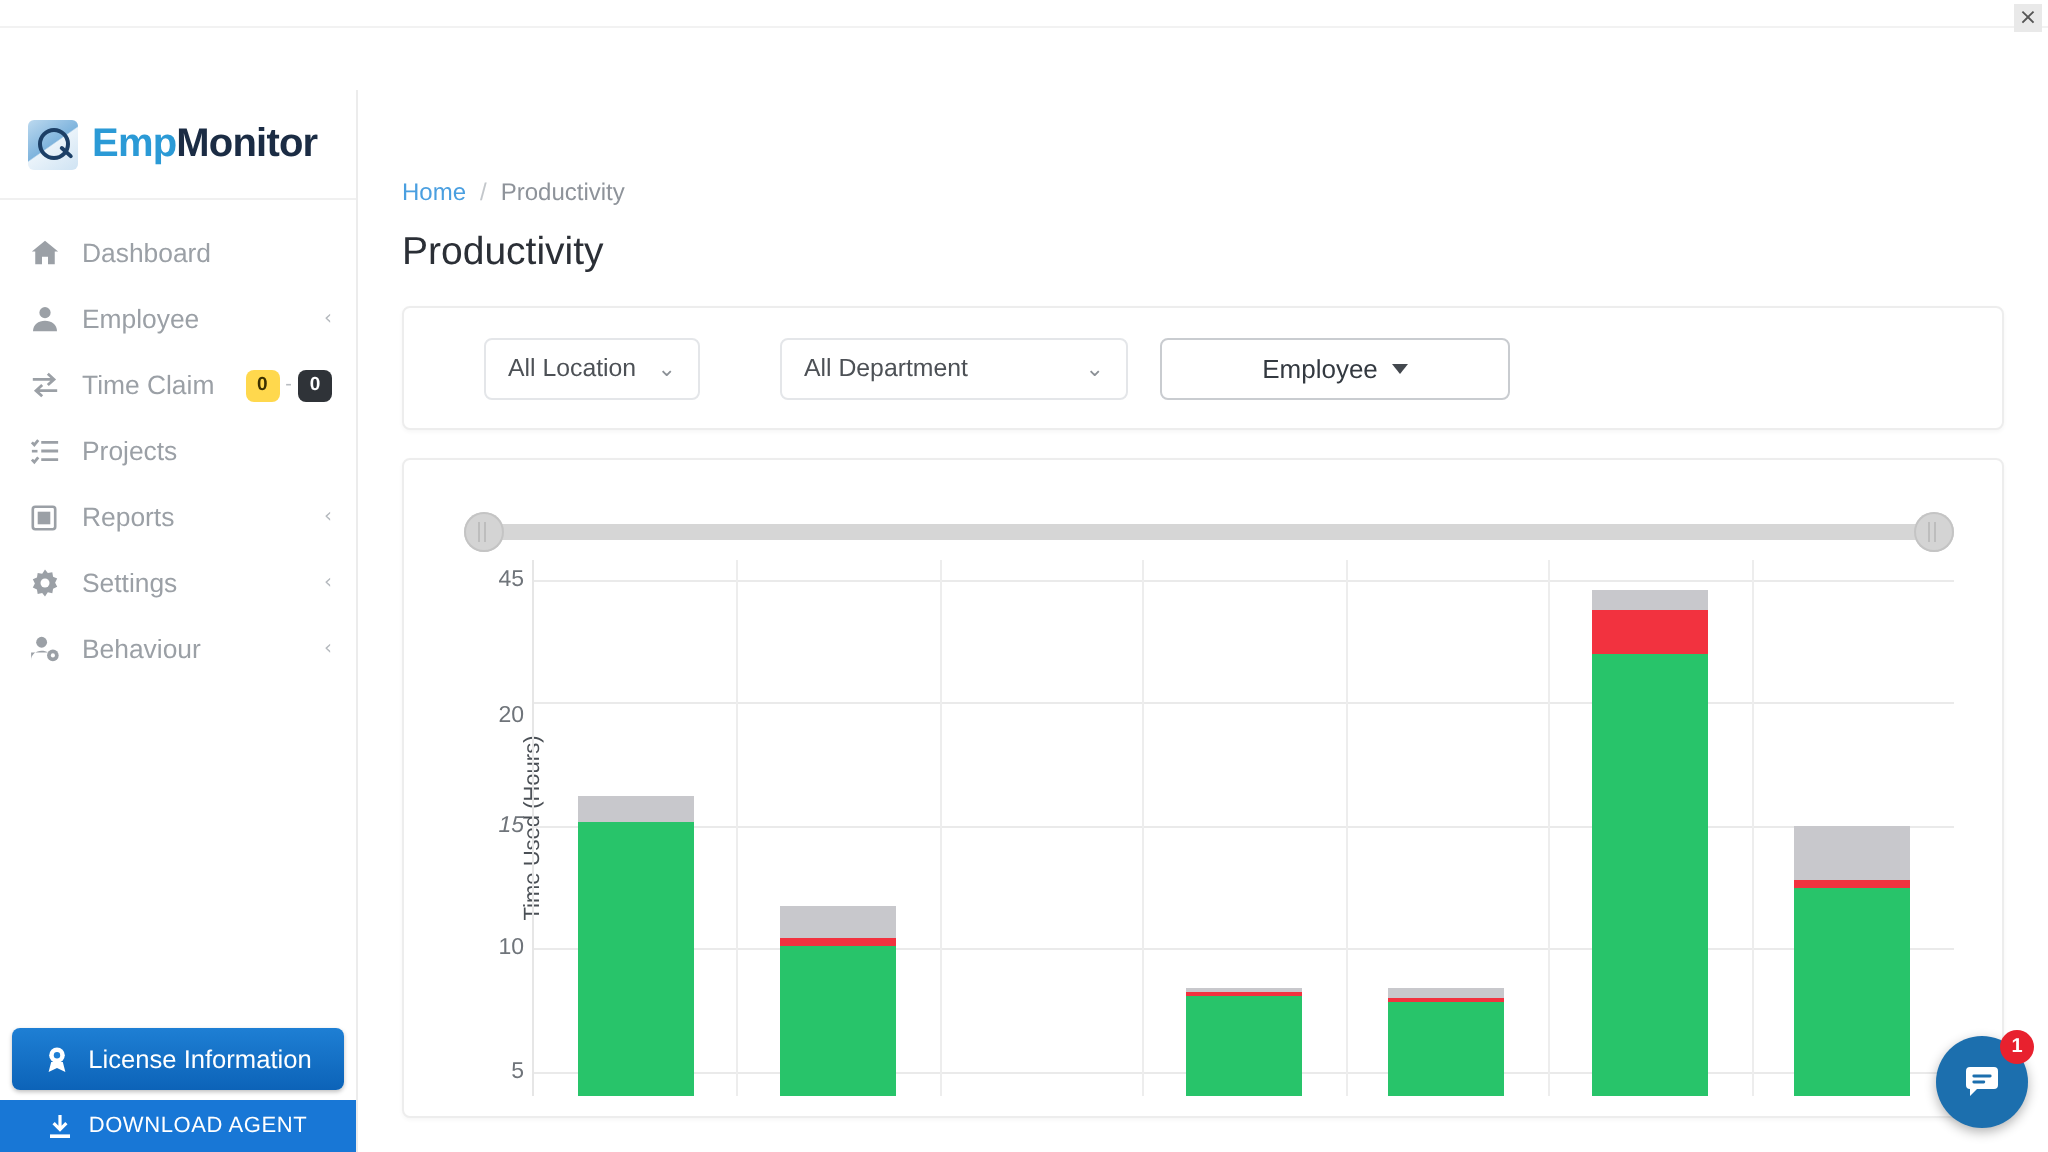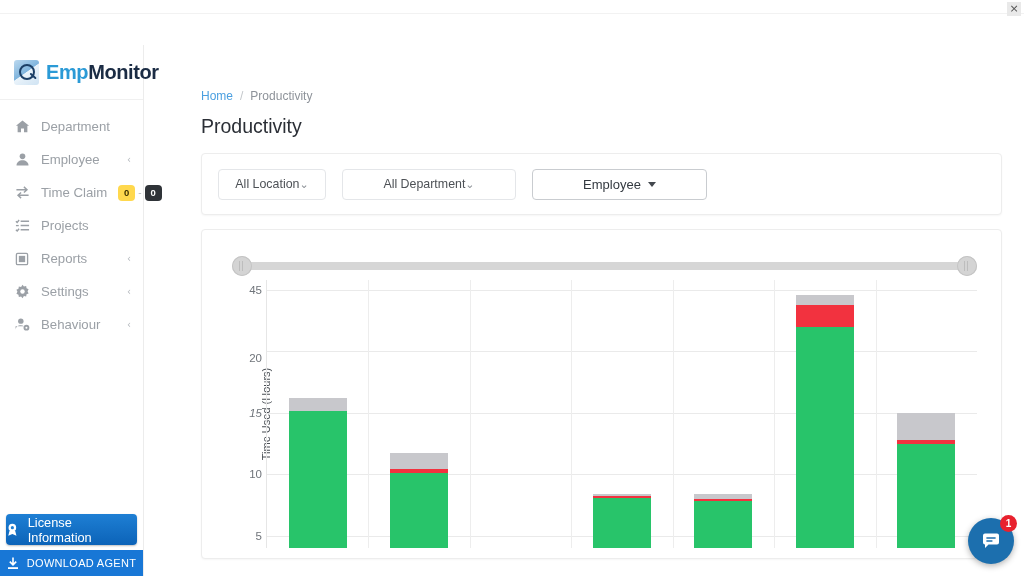--- a/index.html
+++ b/index.html
@@ -19,21 +19,21 @@
   .close-x {
     position: absolute; top: 2px; right: 3px;
     width: 14px; height: 14px;
     font-size: 11px; line-height: 14px; text-align: center;
     color: #555; background: #e9e9e9;
     cursor: pointer; font-family: "DejaVu Sans", sans-serif;
   }
 
   
   .sidebar {
-    position: absolute; top: 45px; left: 0; width: 144px; height: 531px;
+    position: absolute; top: 45px; left: 0; width: 179px; height: 531px;
     background: #ffffff; border-right: 1px solid #ececec;
     display: flex; flex-direction: column;
   }
   .brand {
     height: 55px; display: flex; align-items: center;
     padding-left: 14px; gap: 7px;
     border-bottom: 1px solid #f0f0f0;
   }
   .brand-mark {
     width: 25px; height: 25px; border-radius: 3px;
@@ -117,21 +117,21 @@
   .filters {
     margin-top: 15px; height: 62px; display: flex;
     align-items: center; padding: 0 16px; gap: 16px;
   }
   .ctl {
     height: 31px; border: 1px solid #e4e6e9; border-radius: 4px;
     background: #fff; display: flex; align-items: center;
     font-size: 12.4px; color: #4d5156; cursor: pointer;
     padding: 0 11px;
   }
-  .ctl-select { width: 108px; justify-content: center; }
+  .ctl-select { width: 108px; justify-content: space-between; margin-left: 24px; }
   .ctl-select.wide { width: 174px; }
   .caret-thin { font-size: 11px; color: #8b9096;
                 font-family: "DejaVu Sans", sans-serif; }
   .ctl-employee {
     width: 175px; justify-content: center; gap: 7px;
     border-color: #c9ccd0; color: #333940; font-size: 13px;
   }
   .caret-solid {
     width: 0; height: 0; border-left: 4px solid transparent;
     border-right: 4px solid transparent; border-top: 5px solid #43484e;
@@ -224,21 +224,21 @@
       </div>
     </div>
 
     <div class="nav" id="nav">
         <div class="nav-item">
           <span class="ic">
             <svg viewBox="0 0 16 16" width="15" height="15">
               <path d="M8 1.5 L15 7.2 H13.2 V14 H9.6 V10 H6.4 V14 H2.8 V7.2 H1 Z" fill="currentColor"></path>
             </svg>
           </span>
-          <span class="lbl">Department</span>
+          <span class="lbl">Dashboard</span>
         </div>
         <div class="nav-item">
           <span class="ic">
             <svg viewBox="0 0 16 16" width="15" height="15">
               <circle cx="8" cy="4.6" r="3" fill="currentColor"></circle>
               <path d="M1.6 14.5c0-3.5 2.9-5.6 6.4-5.6s6.4 2.1 6.4 5.6z" fill="currentColor"></path>
             </svg>
           </span>
           <span class="lbl">Employee</span>
           <span class="chev">‹</span>

